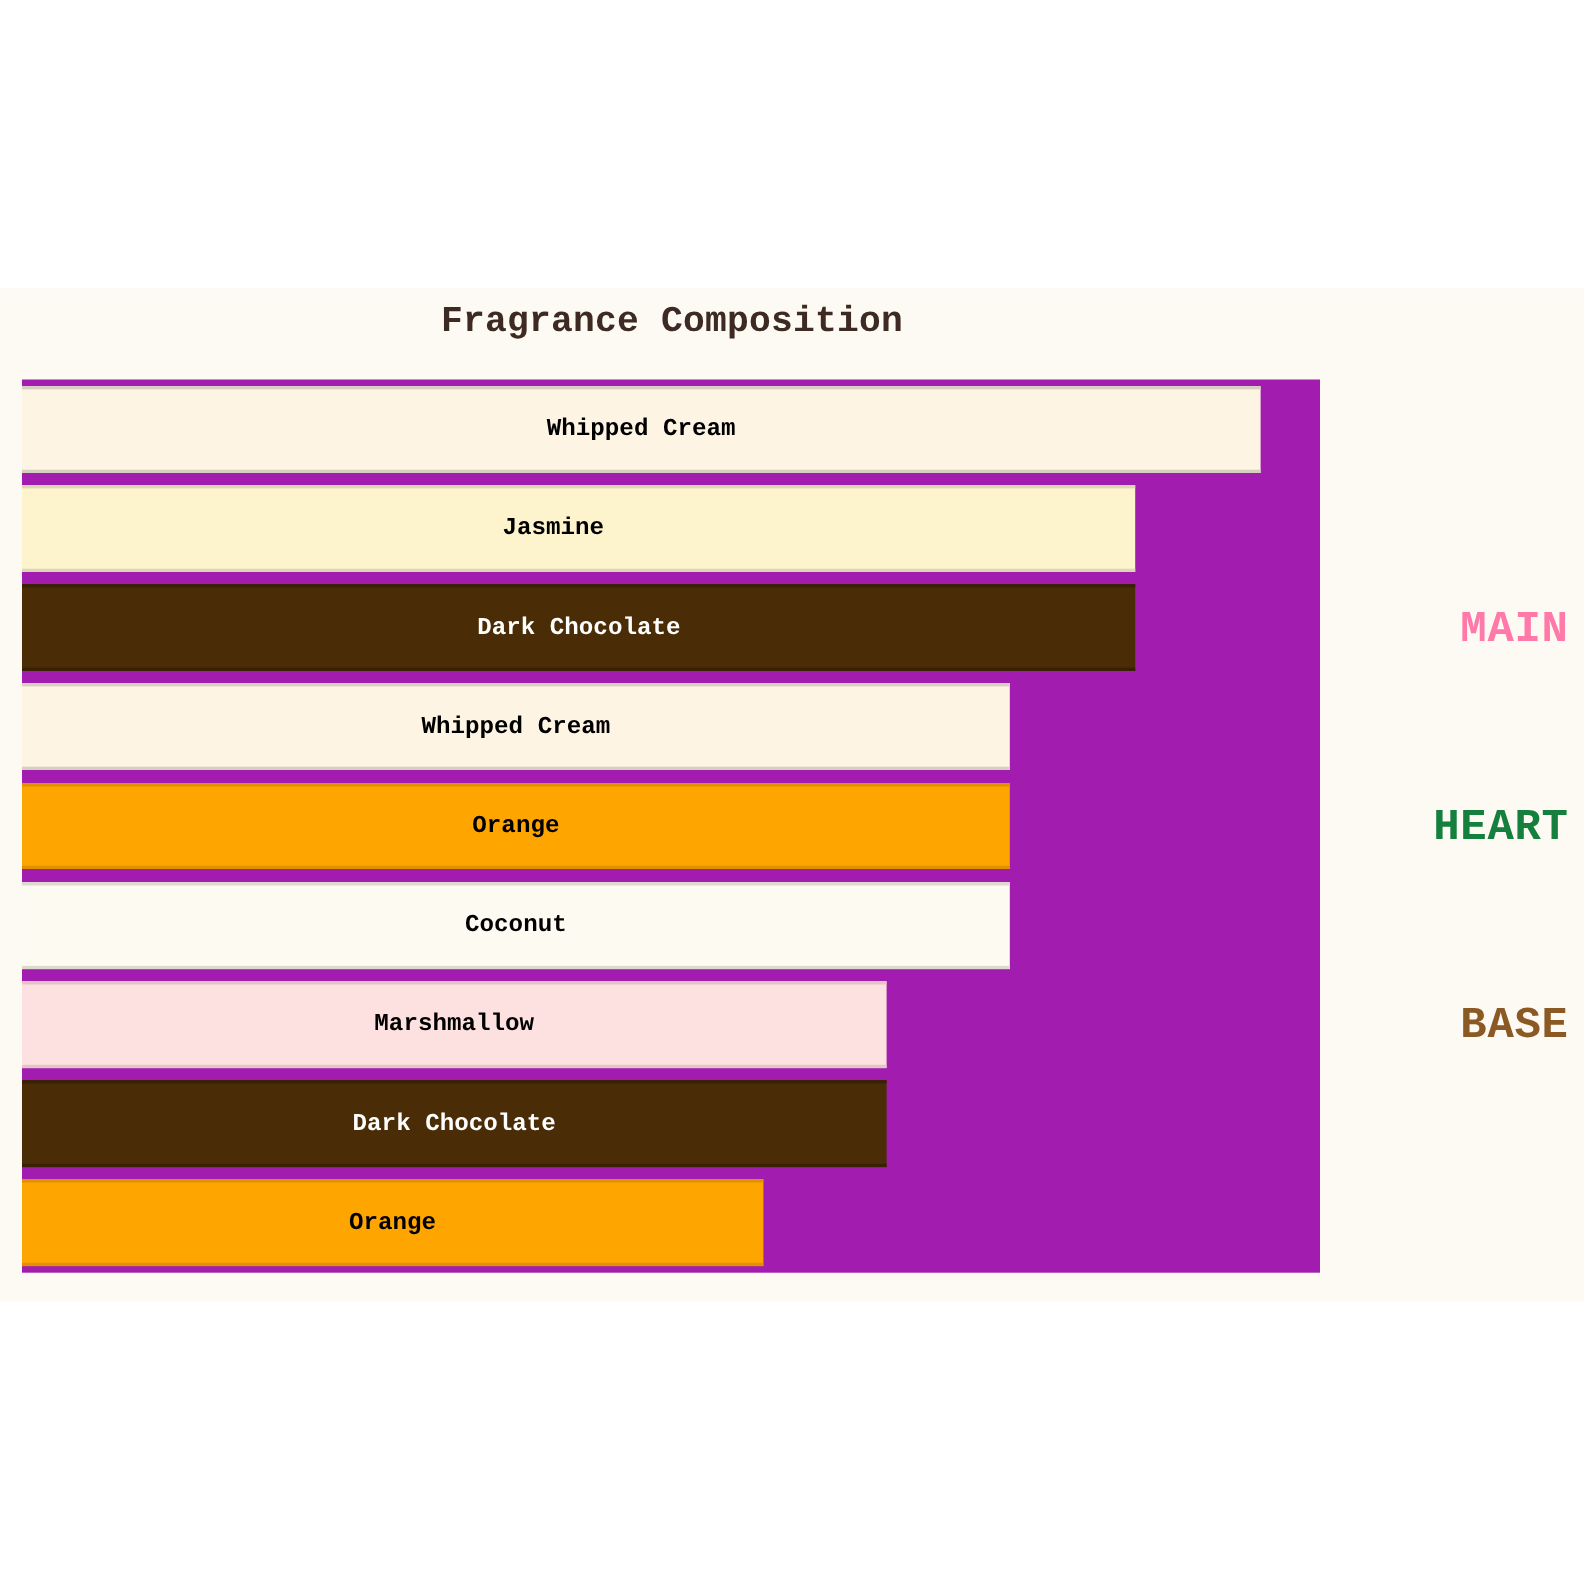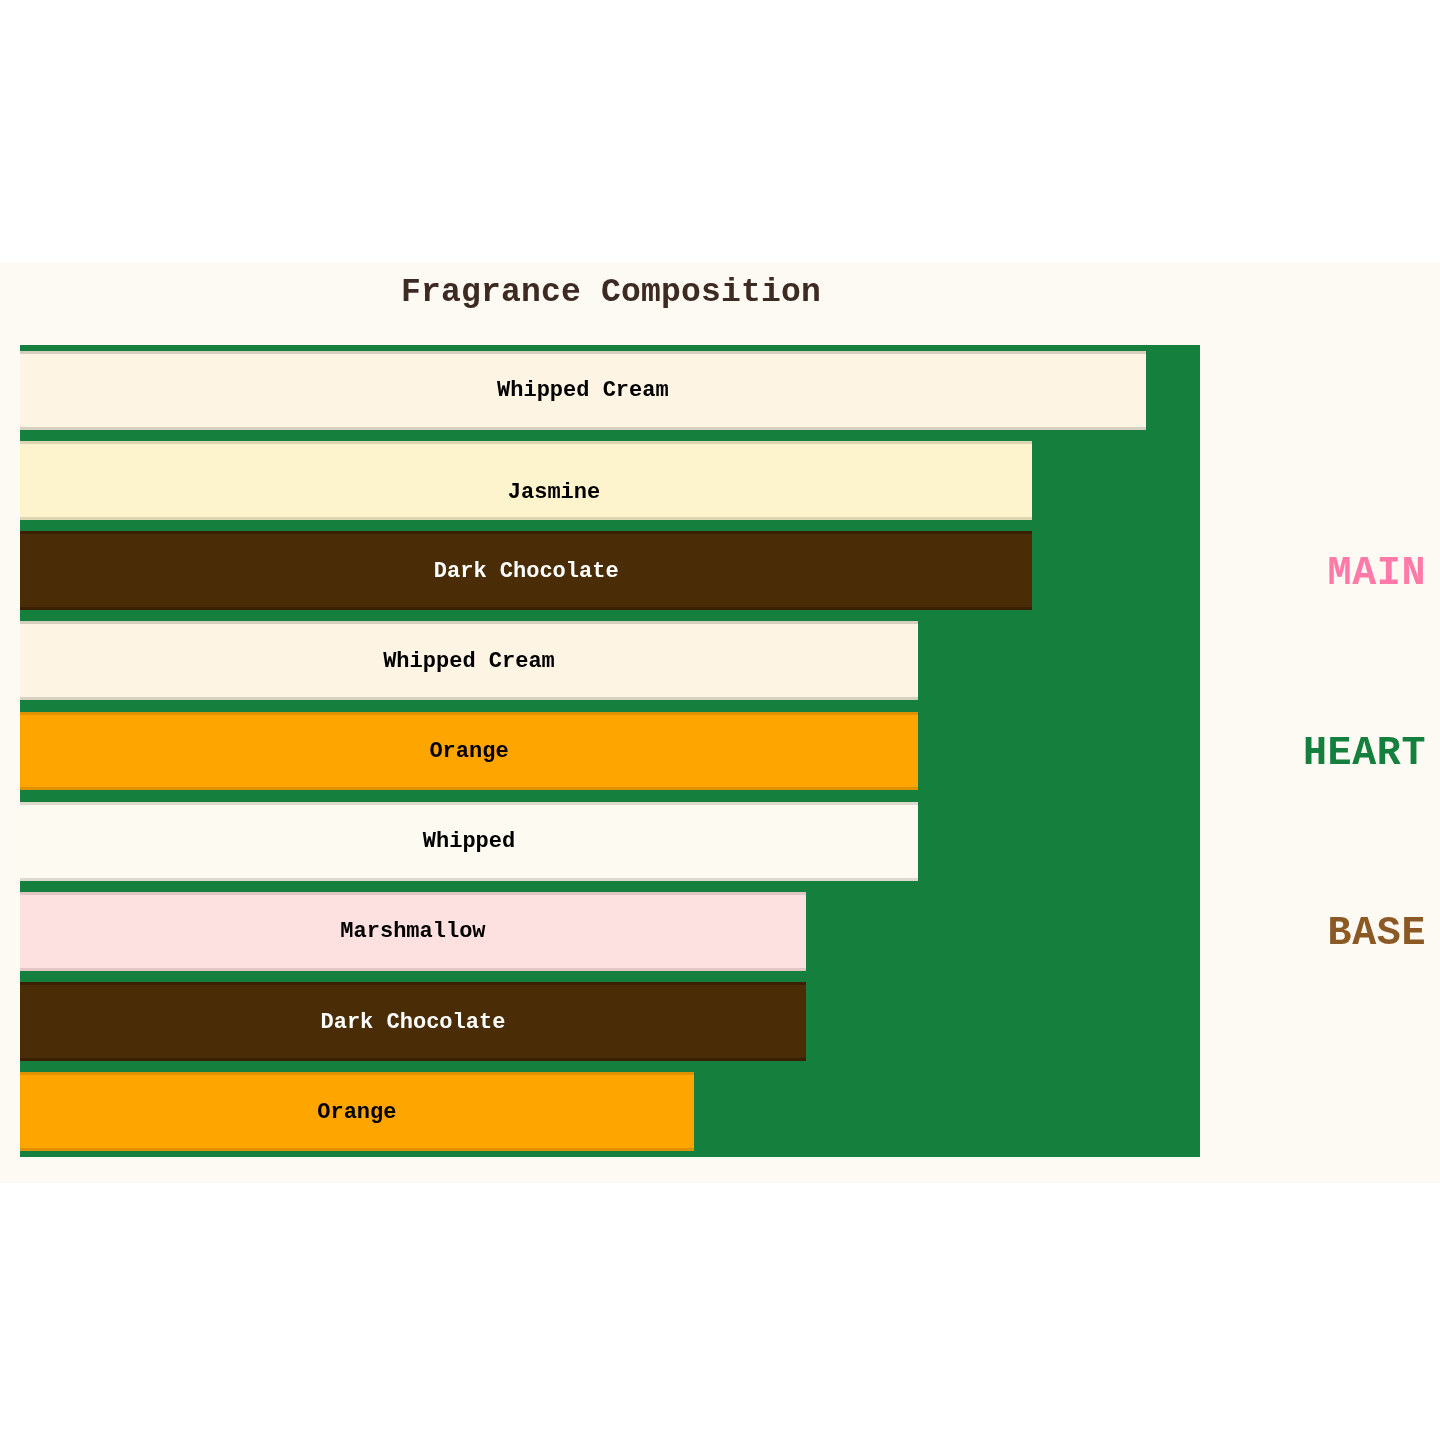--- a/index.html
+++ b/index.html
@@ -37,21 +37,21 @@
     letter-spacing: 0.2px;
   }
 
   
   #plot-area {
     position: absolute;
     left: 20px;
     top: 83px;
     width: 1180px;
     height: 812px;
-    background: #15803d;
+    background: #a21caf;
   }
 
   .bar-row {
     position: absolute;
     left: 0;
     width: 100%;
   }
 
   .bar {
     position: absolute;
@@ -90,37 +90,37 @@
   <div id="chart-title">Fragrance Composition</div>
 
   <div id="plot-area">
 
   <div class="bar-row" style="top: 5.63889px; height: 78.9444px;">
         <div class="bar" style="width: 1125.72px; background: rgb(253, 244, 228); border-top: 3px solid rgb(214, 207, 192); border-bottom: 3px solid rgb(214, 207, 192);"></div>
         <span class="bar-label" style="color: rgb(0, 0, 0); left: 562.86px; transform: translate(-50%, -50%);">Whipped Cream</span>
       </div>
       <div class="bar-row" style="top: 95.8611px; height: 78.9444px;">
         <div class="bar" style="width: 1012.44px; background: rgb(253, 244, 205); border-top: 3px solid rgb(221, 214, 178); border-bottom: 3px solid rgb(221, 214, 178);"></div>
-        <span class="bar-label" style="color: rgb(0, 0, 0); left: 534px; transform: translate(-50%, -50%); margin-top: 12px;">Jasmine</span>
+        <span class="bar-label" style="color: rgb(0, 0, 0); left: 483px; transform: translate(-50%, -50%);">Jasmine</span>
       </div>
       <div class="bar-row" style="top: 186.083px; height: 78.9444px;">
         <div class="bar" style="width: 1012.44px; background: rgb(74, 44, 6); border-top: 3px solid rgb(58, 33, 5); border-bottom: 3px solid rgb(58, 33, 5);"></div>
         <span class="bar-label" style="color: rgb(255, 255, 255); left: 506.22px; transform: translate(-50%, -50%);">Dark Chocolate</span>
       </div>
       <div class="bar-row" style="top: 276.306px; height: 78.9444px;">
         <div class="bar" style="width: 897.98px; background: rgb(253, 244, 228); border-top: 3px solid rgb(214, 207, 192); border-bottom: 3px solid rgb(214, 207, 192);"></div>
         <span class="bar-label" style="color: rgb(0, 0, 0); left: 448.99px; transform: translate(-50%, -50%);">Whipped Cream</span>
       </div>
       <div class="bar-row" style="top: 366.528px; height: 78.9444px;">
         <div class="bar" style="width: 897.98px; background: rgb(255, 165, 0); border-top: 3px solid rgb(224, 145, 0); border-bottom: 3px solid rgb(224, 145, 0);"></div>
         <span class="bar-label" style="color: rgb(0, 0, 0); left: 448.99px; transform: translate(-50%, -50%);">Orange</span>
       </div>
       <div class="bar-row" style="top: 456.75px; height: 78.9444px;">
         <div class="bar" style="width: 897.98px; background: rgb(253, 250, 241); border-top: 3px solid rgb(222, 217, 205); border-bottom: 3px solid rgb(222, 217, 205);"></div>
-        <span class="bar-label" style="color: rgb(0, 0, 0); left: 448.99px; transform: translate(-50%, -50%);">Whipped</span>
+        <span class="bar-label" style="color: rgb(0, 0, 0); left: 448.99px; transform: translate(-50%, -50%);">Coconut</span>
       </div>
       <div class="bar-row" style="top: 546.972px; height: 78.9444px;">
         <div class="bar" style="width: 785.88px; background: rgb(253, 224, 224); border-top: 3px solid rgb(228, 197, 197); border-bottom: 3px solid rgb(228, 197, 197);"></div>
         <span class="bar-label" style="color: rgb(0, 0, 0); left: 392.94px; transform: translate(-50%, -50%);">Marshmallow</span>
       </div>
       <div class="bar-row" style="top: 637.194px; height: 78.9444px;">
         <div class="bar" style="width: 785.88px; background: rgb(74, 44, 6); border-top: 3px solid rgb(58, 33, 5); border-bottom: 3px solid rgb(58, 33, 5);"></div>
         <span class="bar-label" style="color: rgb(255, 255, 255); left: 392.94px; transform: translate(-50%, -50%);">Dark Chocolate</span>
       </div>
       <div class="bar-row" style="top: 727.417px; height: 78.9444px;">

